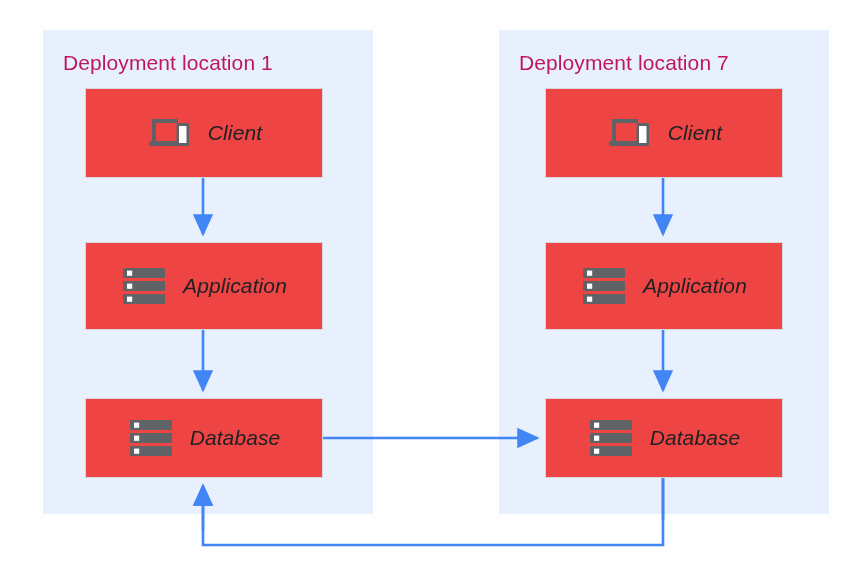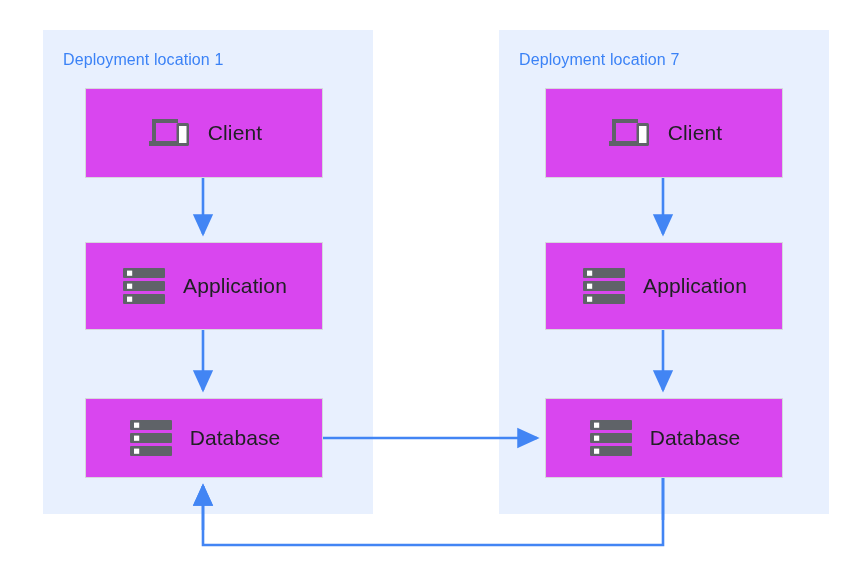--- a/index.html
+++ b/index.html
@@ -18,33 +18,34 @@
     background: #ffffff;
     overflow: hidden;
   }
   .zone {
     position: absolute;
     background: #E8F0FE;
     box-sizing: border-box;
   }
   .zone-label {
     position: absolute;
-    font-size: 16px;
-    color: #3b82f6;
+    font-size: 21px;
+    color: #be185d;
     letter-spacing: 0.1px;
     white-space: nowrap;
   }
   .node {
     position: absolute;
-    background: #d946ef;
+    background: #ef4444;
     border: 1px solid #D5D8DB;
     box-sizing: border-box;
     display: flex;
     align-items: center;
     justify-content: center;
+    font-style: italic;
   }
   .node-inner {
     display: flex;
     align-items: center;
     gap: 16px;
   }
   .node-icon {
     flex: 0 0 auto;
     width: 46px;
     height: 40px;

